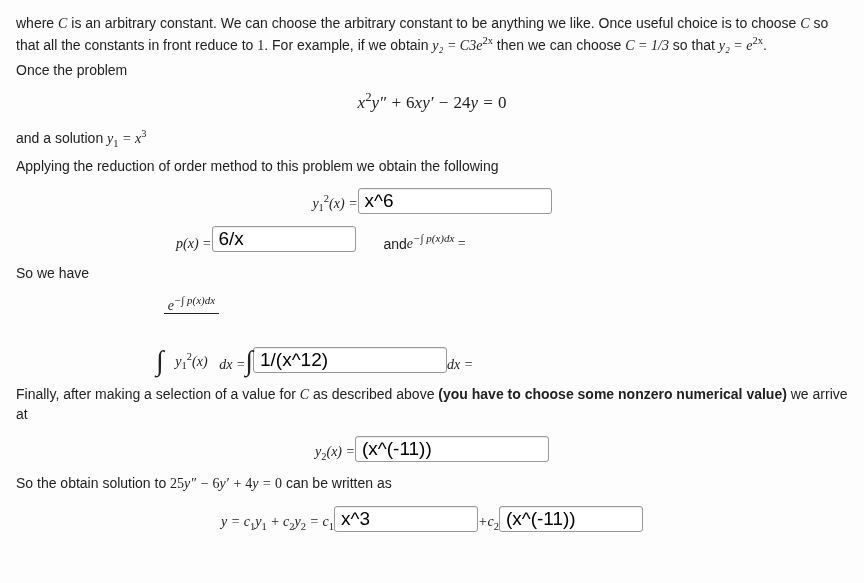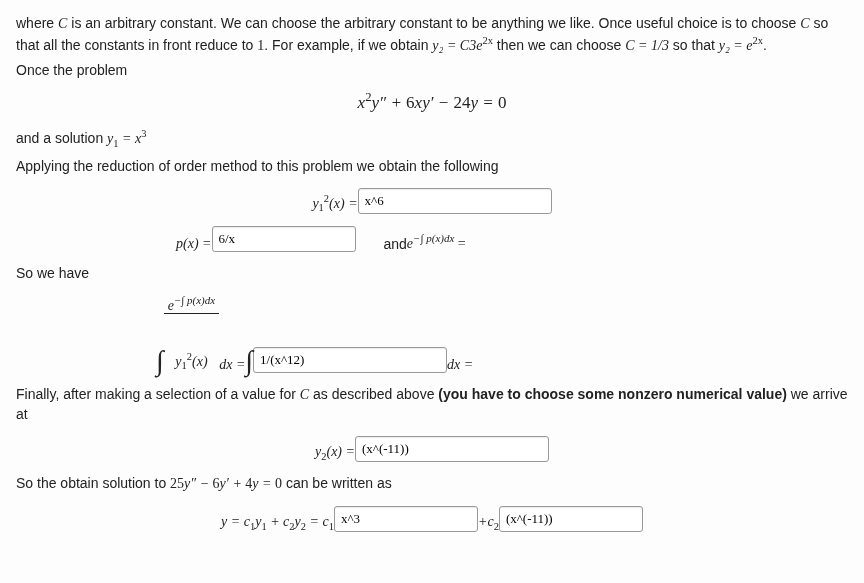--- a/index.html
+++ b/index.html
@@ -11,22 +11,22 @@
     background: #fdfdfd;
     width: 832px;
   }
   p { margin: 6px 0; line-height: 1.35; }
   .math-i { font-family: 'Times New Roman', serif; font-style: italic; }
   .math-r { font-family: 'Times New Roman', serif; font-style: normal; }
   .center { text-align: center; margin: 10px 0 14px 0; }
   .eqline { display: flex; align-items: flex-end; justify-content: center; margin: 12px 0; flex-wrap: wrap; }
   .eqline.left { justify-content: flex-start; padding-left: 160px; }
   input[type=text] {
-    font-family: Liberation Serif, serif;
-    font-size: 13px;
+    font-family: Liberation Sans, sans-serif;
+    font-size: 19px;
     padding: 4px 6px;
     border: 1px solid #999;
     border-radius: 3px;
     height: 16px;
     box-shadow: inset 0 1px 1px rgba(0,0,0,0.08);
   }
   .correct { box-shadow: 0 0 0 2px #6ec16e, inset 0 1px 1px rgba(0,0,0,0.08); }
   .wrong   { box-shadow: 0 0 0 2px #e48f8f, inset 0 1px 1px rgba(0,0,0,0.08); }
   .w-lg { width: 180px; }
   .w-md { width: 130px; }

